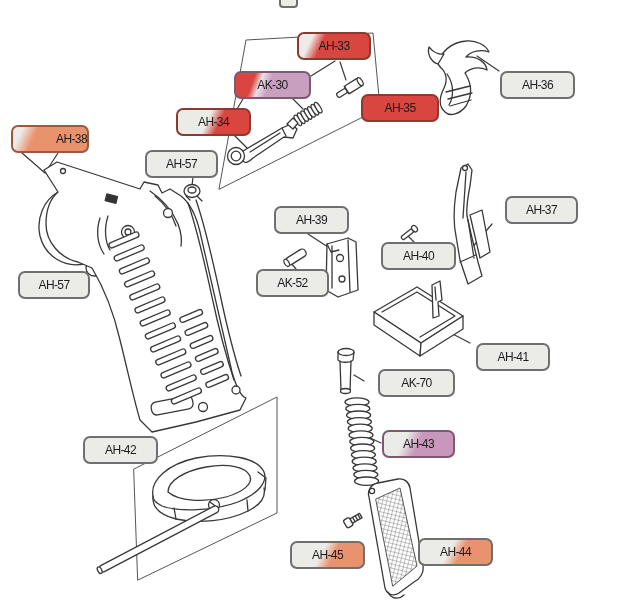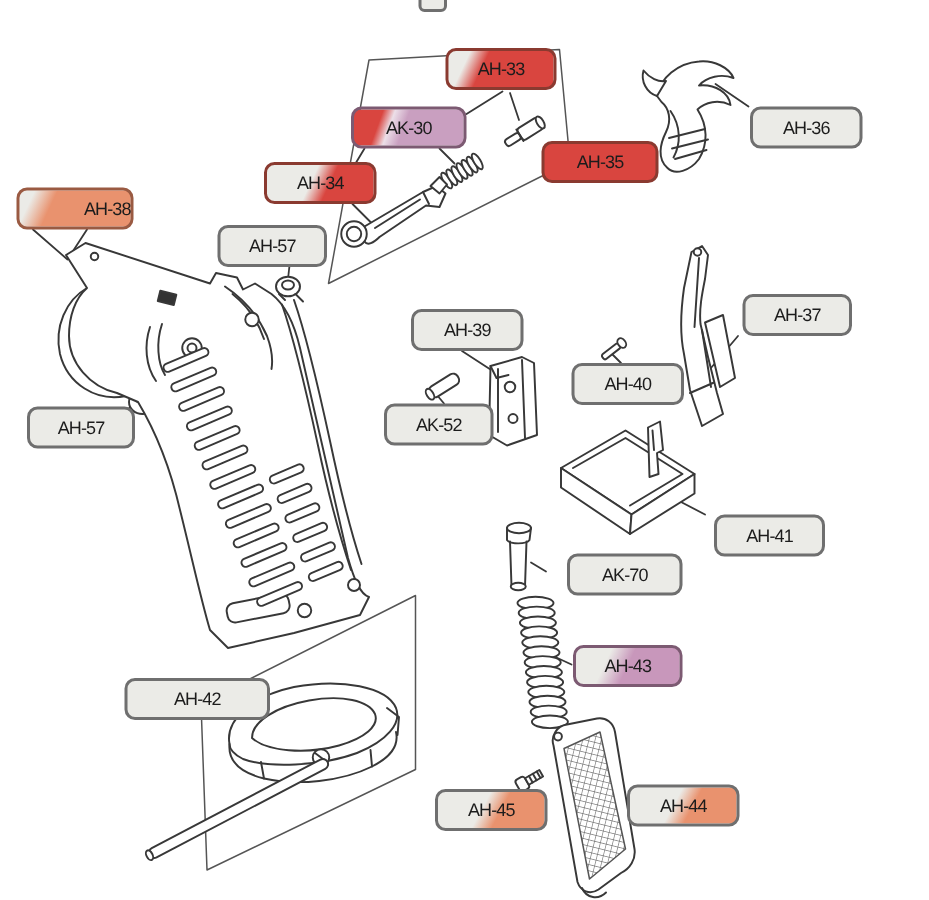--- a/index.html
+++ b/index.html
@@ -9,37 +9,37 @@
   .plabel{position:absolute;height:28px;box-sizing:border-box;border:2px solid #6f6f6f;
           border-radius:7px;display:flex;align-items:center;justify-content:center;
           font-weight:normal;font-size:12px;letter-spacing:-0.6px;color:#1c1c1c;z-index:3;}
   .st-gray{background:#ebebe7;margin-left:13px;}
   .st-red{background:#d9453f;border-color:#8a3a30;}
   .st-red-gray{background:linear-gradient(115deg,#ebebe7 18%,#d9453f 34%);border-color:#8a3a30;}
   .st-gray-red{background:linear-gradient(115deg,#ebebe7 42%,#d9453f 58%);border-color:#8a3a30;}
   .st-red-pink{background:linear-gradient(110deg,#d9453f 24%,#ecdfe8 34%,#c99fc0 46%);border-color:#7c5a72;}
   .st-pink-gray{background:linear-gradient(115deg,#ebebe7 30%,#c897bb 50%);border-color:#7c5a72;}
   .st-orange{background:linear-gradient(115deg,#ebebe7 12%,#e9926e 30%);border-color:#9a5a42;padding-left:43px;}
-  .st-gray-orange{background:linear-gradient(118deg,#ebebe7 42%,#e9926e 58%);}
+  .st-gray-orange{background:linear-gradient(118deg,#ebebe7 42%,#e9926e 58%);margin-top:15px;}
   .p-ah33{left:297px;top:32px;width:74px}
   .p-ak30{left:234px;top:71px;width:77px}
   .p-ah34{left:176px;top:108px;width:75px}
   .p-ah35{left:361px;top:94px;width:78px}
   .p-ah36{left:487px;top:71px;width:75px}
   .p-ah38{left:11px;top:125px;width:78px}
   .p-ah57t{left:132px;top:150px;width:73px}
   .p-ah57l{left:5px;top:271px;width:72px}
   .p-ah39{left:261px;top:206px;width:75px}
   .p-ak52{left:243px;top:269px;width:73px}
   .p-ah40{left:368px;top:242px;width:75px}
-  .p-ah37{left:482px;top:196px;width:73px}
+  .p-ah37{left:492px;top:196px;width:73px}
   .p-ah41{left:463px;top:343px;width:74px}
   .p-ak70{left:365px;top:369px;width:77px}
   .p-ah43{left:382px;top:430px;width:73px}
-  .p-ah42{left:70px;top:452px;width:97px}
+  .p-ah42{left:70px;top:436px;width:75px}
   .p-ah45{left:290px;top:526px;width:75px}
   .p-ah44{left:418px;top:523px;width:75px}
   .frag{position:absolute;left:279px;top:-6px;width:15px;height:10px;background:#ebebe7;
         border:2px solid #6f6f6f;border-radius:4px;z-index:3;}
 </style>
 </head>
 <body>
 
 <div class="stage">
 

